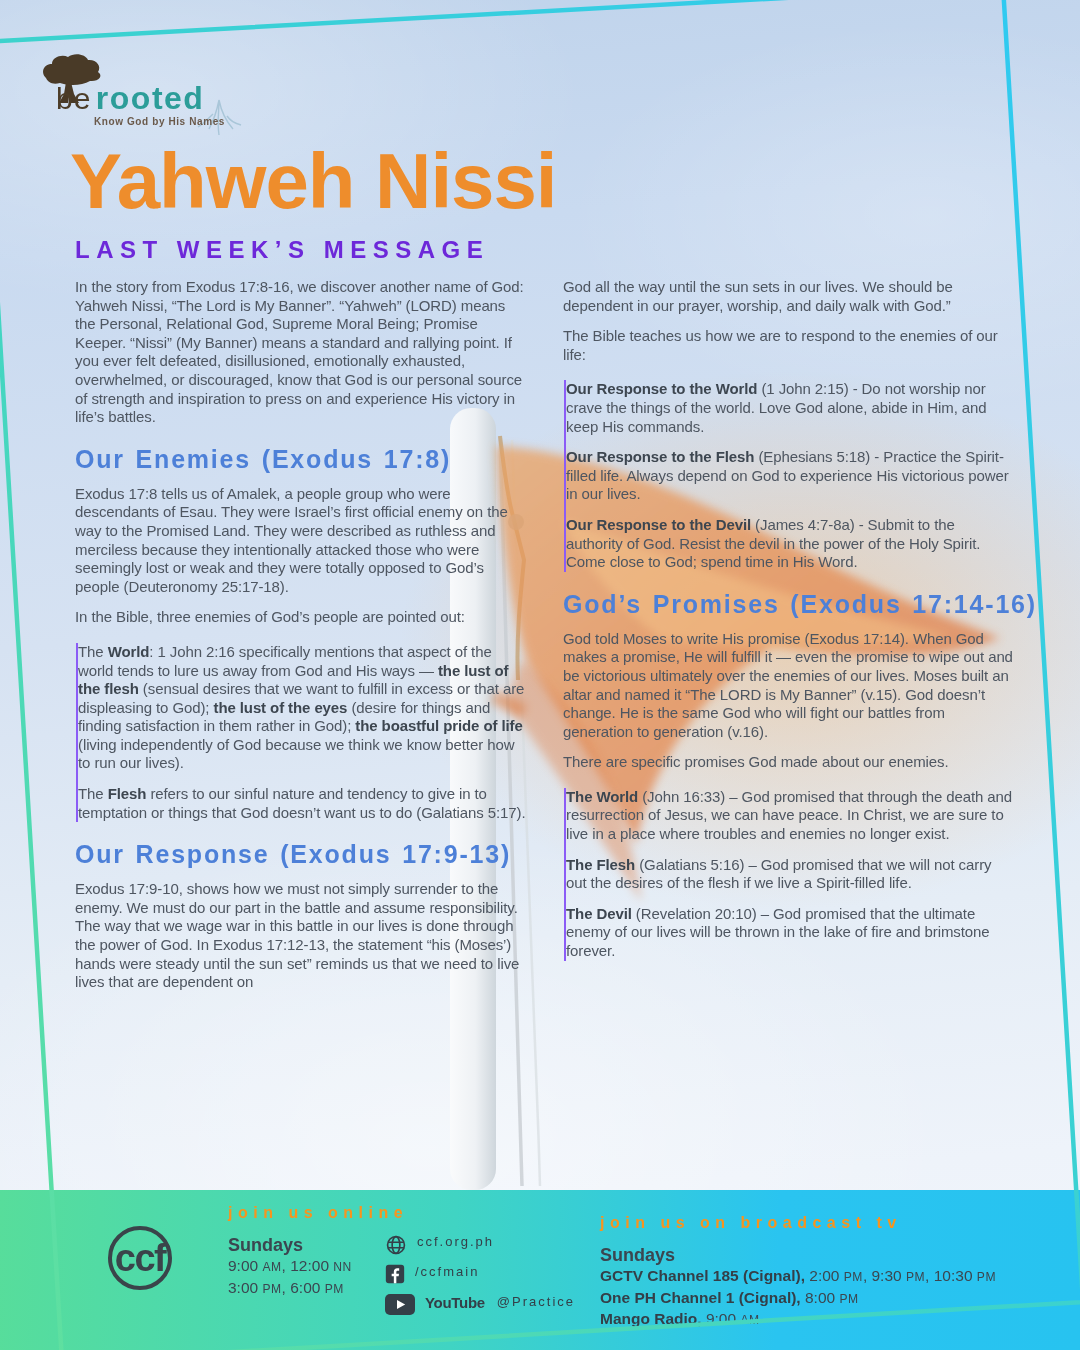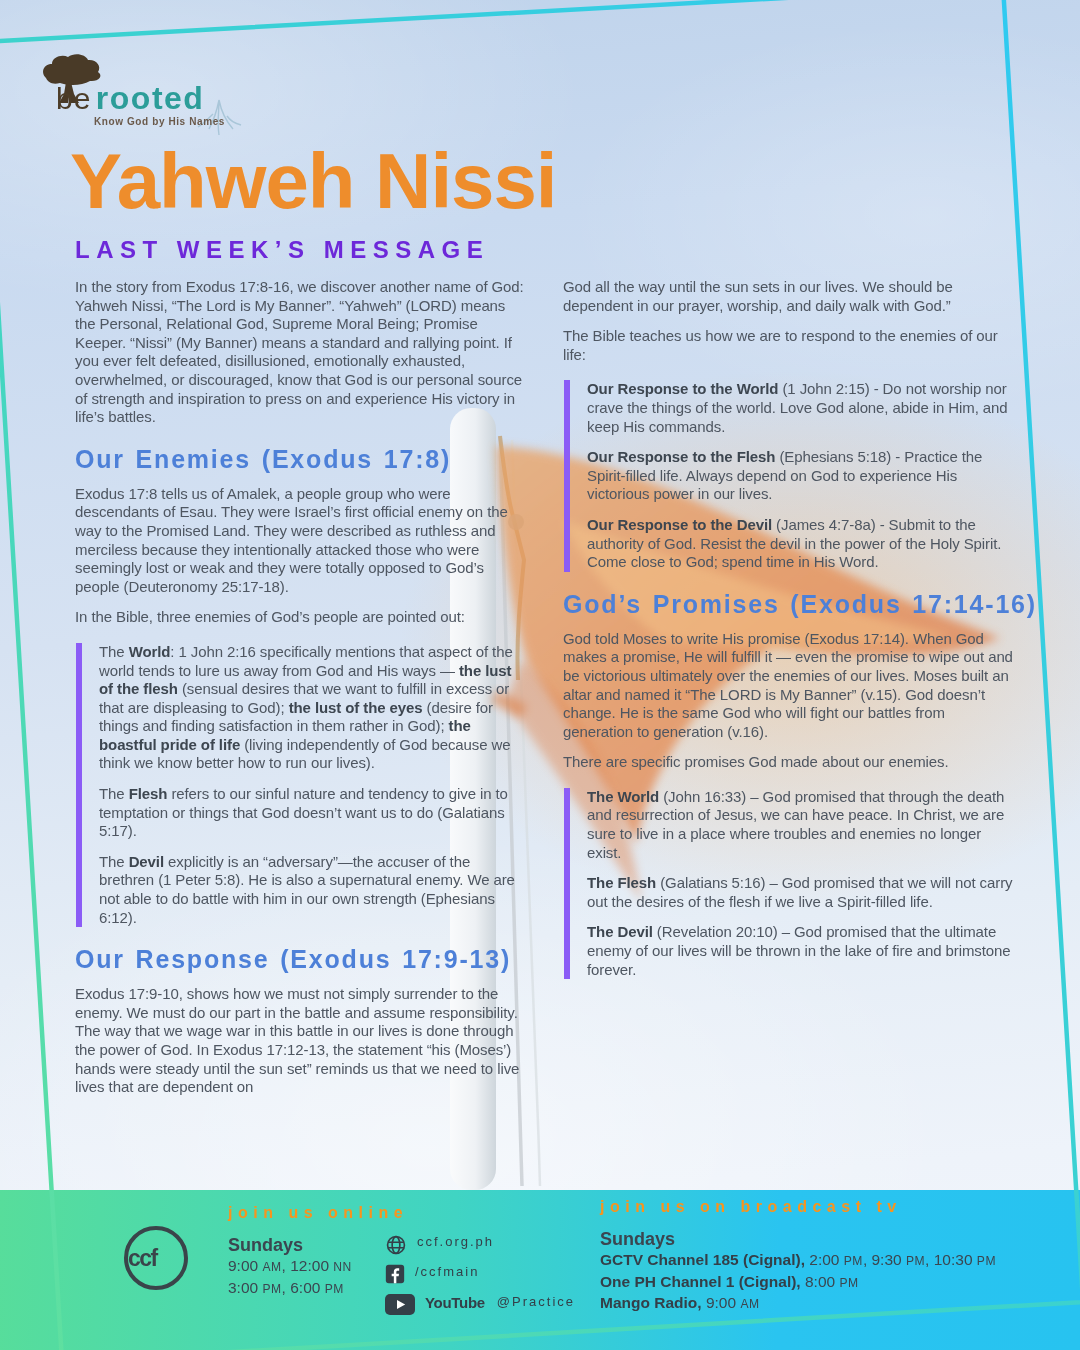--- a/index.html
+++ b/index.html
@@ -27,37 +27,37 @@
   .subtitle{left:75px;top:236px;font-size:24px;font-weight:700;color:#6d28d9;letter-spacing:6.5px;white-space:nowrap;}
 
   
   .col{top:278px;width:452px;}
   .col-left{left:75px;}
   .col-right{left:563px;}
   .col p{margin:0 0 12px;font-size:15px;line-height:18.6px;color:#4e5661;letter-spacing:-.1px;}
   .col h2{margin:18px 0 11px;font-size:25px;font-weight:600;color:#4d80d8;
           letter-spacing:1.8px;word-spacing:2px;white-space:nowrap;}
   .col h2:first-child{margin-top:0;}
-  .quote{border-left:6px solid #8b5cf6;padding-left:17px;margin:16px 0 16px 1px;}
+  .quote{border-left:2px solid #8b5cf6;margin:16px 0 16px 1px;}
   .quote p:last-child{margin-bottom:0;}
   .b{font-weight:700;color:#3d4650;}
   .sc{font-size:.78em;letter-spacing:.5px;}
 
   
   .footer{position:absolute;left:0;top:1190px;width:1080px;height:160px;z-index:3;
           background:linear-gradient(92deg,#57dd9b 0%,#40d4c3 42%,#2ac4f0 72%,#27c3f0 100%);}
-  .ccf-badge{position:absolute;left:124px;top:36px;width:56px;height:56px;border:4px solid #3a444a;
-             border-radius:50%;display:flex;align-items:center;justify-content:flex-start;
-             color:#3a444a;font-weight:700;font-size:23px;letter-spacing:-1.5px;}
+  .ccf-badge{position:absolute;left:108px;top:36px;width:56px;height:56px;border:4px solid #3a444a;
+             border-radius:50%;display:flex;align-items:center;justify-content:center;
+             color:#3a444a;font-weight:700;font-size:38px;letter-spacing:-1.5px;}
   .f-head{font-size:16px;font-weight:700;color:#f7941f;letter-spacing:5.5px;white-space:nowrap;}
   .f-day{margin-top:13px;font-size:18px;font-weight:700;color:#3b4650;}
   .f-line{font-size:15.5px;line-height:20.5px;color:#3b4650;white-space:nowrap;}
   .footer .b{color:#343f48;}
   .online{position:absolute;left:228px;top:14px;}
-  .broadcast{position:absolute;left:600px;top:8px;}
+  .broadcast{position:absolute;left:600px;top:24px;}
   .social{position:absolute;left:385px;top:44px;}
   .s-row{display:flex;gap:10px;margin-bottom:8px;height:22px;}
   .s-label{font-size:13px;letter-spacing:2px;color:#343f48;font-weight:500;white-space:nowrap;}
   .yt-word{font-size:15px;font-weight:700;color:#343f48;letter-spacing:-.3px;margin-right:2px;}
 
   svg.frame{position:absolute;left:0;top:0;z-index:6;pointer-events:none;}
 </style>
 </head>
 <body>
 
@@ -120,21 +120,20 @@
 <div class="layer subtitle">LAST WEEK’S MESSAGE</div>
 
 <section class="layer col col-left">
   <p><span>In the story from Exodus 17:8-16, we discover another name of God: Yahweh Nissi, “The Lord is My Banner”. “Yahweh” (LORD) means the Personal, Relational God, Supreme Moral Being; Promise Keeper. “Nissi” (My Banner) means a standard and rallying point. If you ever felt defeated, disillusioned, emotionally exhausted, overwhelmed, or discouraged, know that God is our personal source of strength and inspiration to press on and experience His victory in life’s battles.</span></p>
   <h2>Our Enemies (Exodus 17:8)</h2>
   <p><span>Exodus 17:8 tells us of Amalek, a people group who were descendants of Esau. They were Israel’s first official enemy on the way to the Promised Land. They were described as ruthless and merciless because they intentionally attacked those who were seemingly lost or weak and they were totally opposed to God’s people (Deuteronomy 25:17-18).</span></p>
   <p><span>In the Bible, three enemies of God’s people are pointed out:</span></p>
   <div class="quote">
     <p><span>The </span><span class="b">World</span><span>: 1 John 2:16 specifically mentions that aspect of the world tends to lure us away from God and His ways — </span><span class="b">the lust of the flesh</span><span> (sensual desires that we want to fulfill in excess or that are displeasing to God); </span><span class="b">the lust of the eyes</span><span> (desire for things and finding satisfaction in them rather in God); </span><span class="b">the boastful pride of life</span><span> (living independently of God because we think we know better how to run our lives).</span></p>
     <p><span>The </span><span class="b">Flesh</span><span> refers to our sinful nature and tendency to give in to temptation or things that God doesn’t want us to do (Galatians 5:17).</span></p>
-    <p><span>The </span><span class="b">Devil</span><span> explicitly is an “adversary”—the accuser of the brethren (1 Peter 5:8). He is also a supernatural enemy. We are not able to do battle with him in our own strength (Ephesians 6:12).</span></p>
   </div>
   <h2>Our Response (Exodus 17:9-13)</h2>
   <p><span>Exodus 17:9-10, shows how we must not simply surrender to the enemy. We must do our part in the battle and assume responsibility. The way that we wage war in this battle in our lives is done through the power of God. In Exodus 17:12-13, the statement “his (Moses’) hands were steady until the sun set” reminds us that we need to live lives that are dependent on</span></p>
 </section>
 
 <section class="layer col col-right">
   <p><span>God all the way until the sun sets in our lives. We should be dependent in our prayer, worship, and daily walk with God.”</span></p>
   <p><span>The Bible teaches us how we are to respond to the enemies of our life:</span></p>
   <div class="quote">
     <p><span class="b">Our Response to the World</span><span> (1 John 2:15) - Do not worship nor crave the things of the world. Love God alone, abide in Him, and keep His commands.</span></p>

